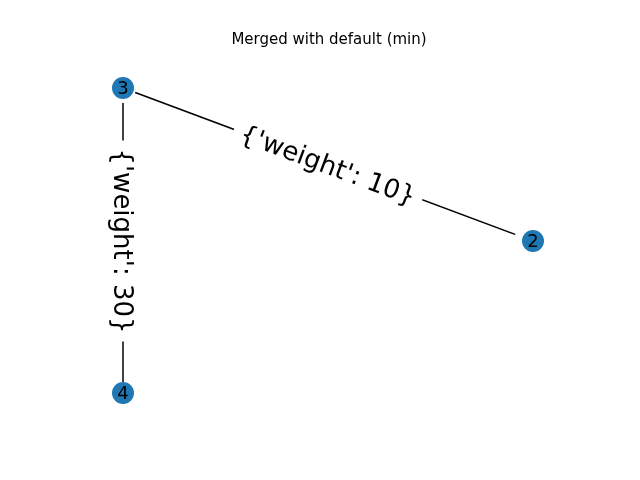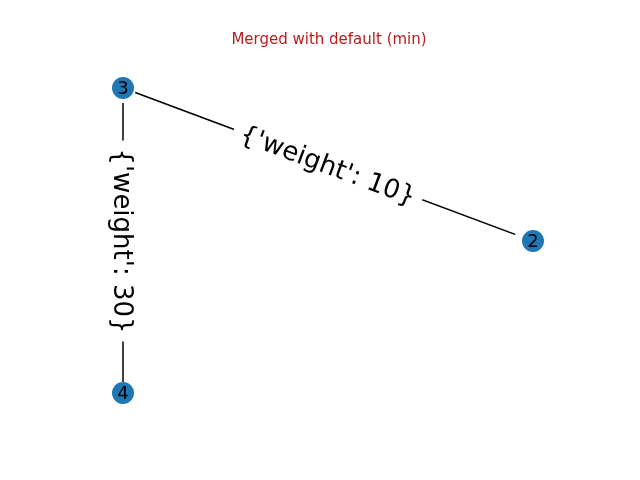--- a/index.html
+++ b/index.html
@@ -54,21 +54,21 @@
   }
   .node-label {
     font-size: 18px;
     line-height: 1;
   }
 </style>
 </head>
 <body style="background: rgb(255, 255, 255);">
 
 <div id="figure-canvas">
-  <div id="figure-title" style="color: #b91c1c;">Merged with default (min)</div>
+  <div id="figure-title" style="color: #000000;">Merged with default (min)</div>
 
   <svg id="edges-svg" xmlns="http://www.w3.org/2000/svg">
       <line x1="135.2" y1="92.5" x2="515.2" y2="234.4" stroke="#000000" stroke-width="1.5"></line>
       <line x1="123.0" y1="103.0" x2="123.0" y2="382.0" stroke="#000000" stroke-width="1.5"></line>
     </svg>
 
   <div id="edge-labels-layer">
       <div class="edge-label" style="left: 328px; top: 164.5px; transform: translate(-50%, -50%) rotate(20.5deg); color: rgb(0, 0, 0); background: rgb(255, 255, 255);">{'weight': 10}</div>
       <div class="edge-label" style="left: 123px; top: 240.5px; transform: translate(-50%, -50%) rotate(90deg); color: rgb(0, 0, 0); background: rgb(255, 255, 255);">{'weight': 30}</div>
     </div>

